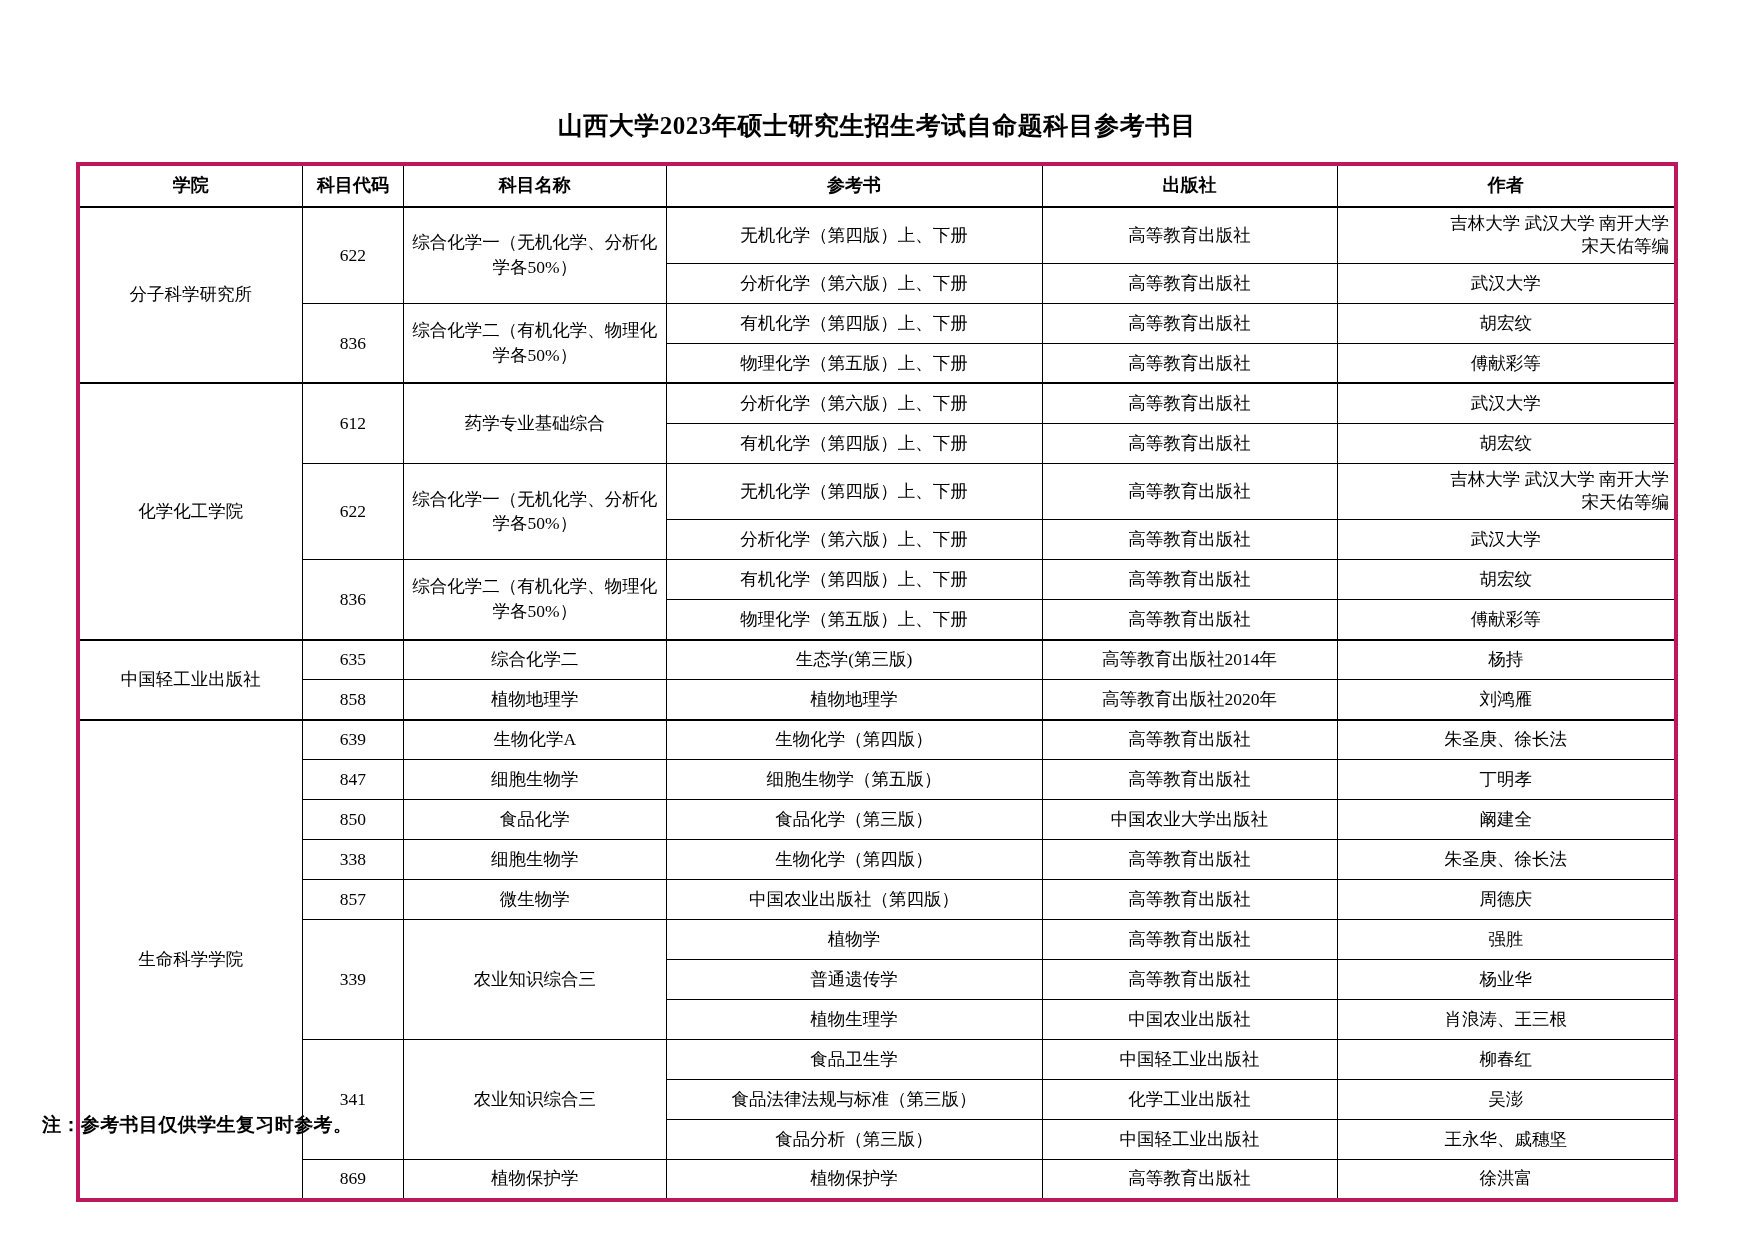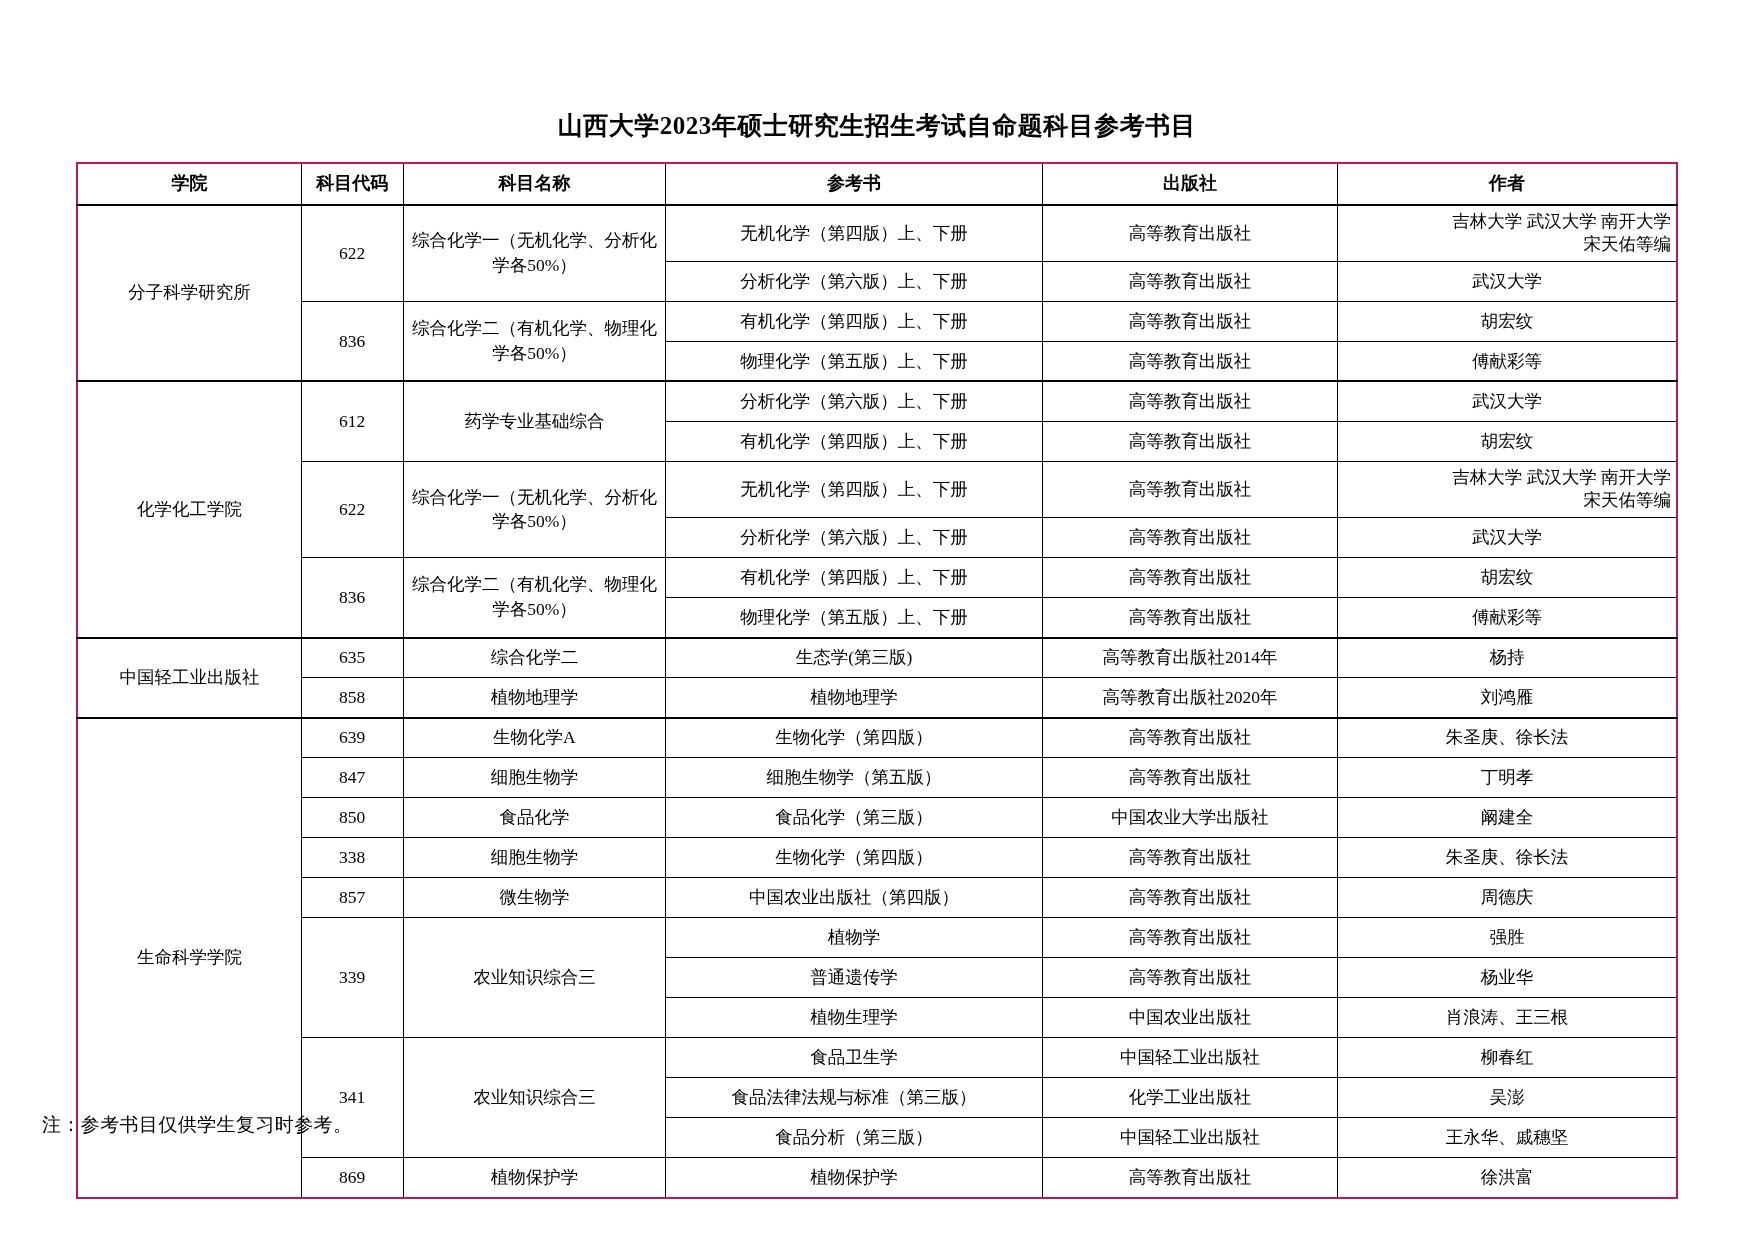--- a/index.html
+++ b/index.html
@@ -33,21 +33,21 @@
     line-height: 1.1;
   }
   .table-wrap {
     margin: 22px auto 0 auto;
     width: 1602px;
   }
   table.book-table {
     border-collapse: collapse;
     table-layout: fixed;
     width: 1602px;
-    border: 2px solid #be185d;
+    border: 4px solid #be185d;
   }
   table.book-table th,
   table.book-table td {
     border: 1px solid #000;
     text-align: center;
     vertical-align: middle;
     font-size: 17.5px;
     line-height: 1.42;
     padding: 4px 5px;
     word-break: break-word;
@@ -78,21 +78,21 @@
   .author-multi {
     display: block;
     text-align: right;
     line-height: 1.35;
   }
   .footnote {
     position: absolute;
     left: 42px;
     bottom: 138px;
     font-size: 19px;
-    font-weight: normal;
+    font-weight: bold;
     letter-spacing: 0.4px;
   }
 </style>
 </head>
 <body>
 
 <div class="page">
 
   <h1 class="doc-title">山西大学2023年硕士研究生招生考试自命题科目参考书目</h1>
 

